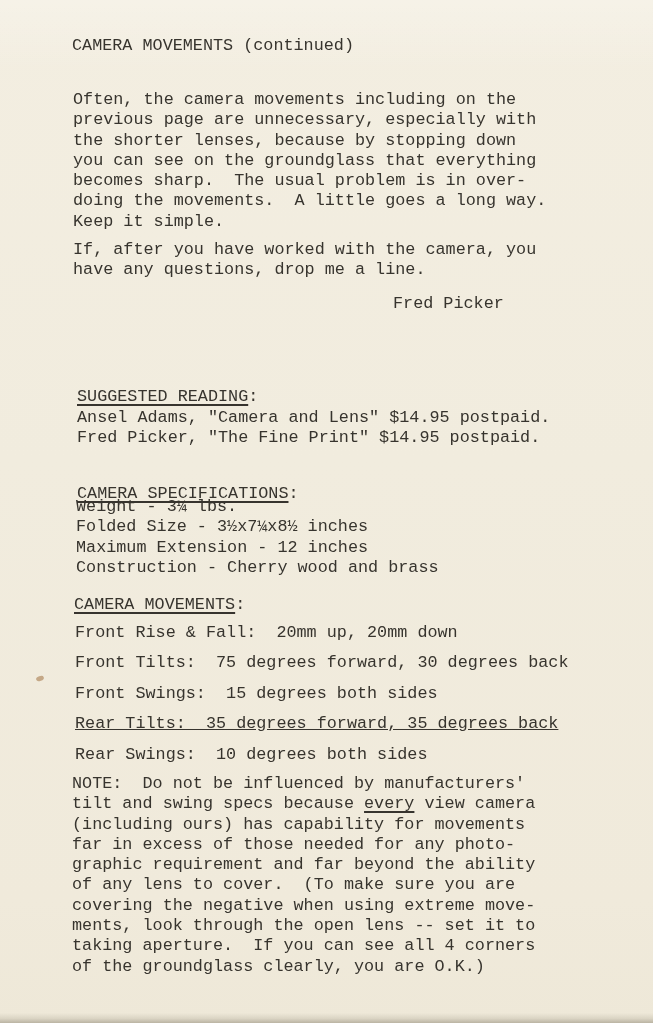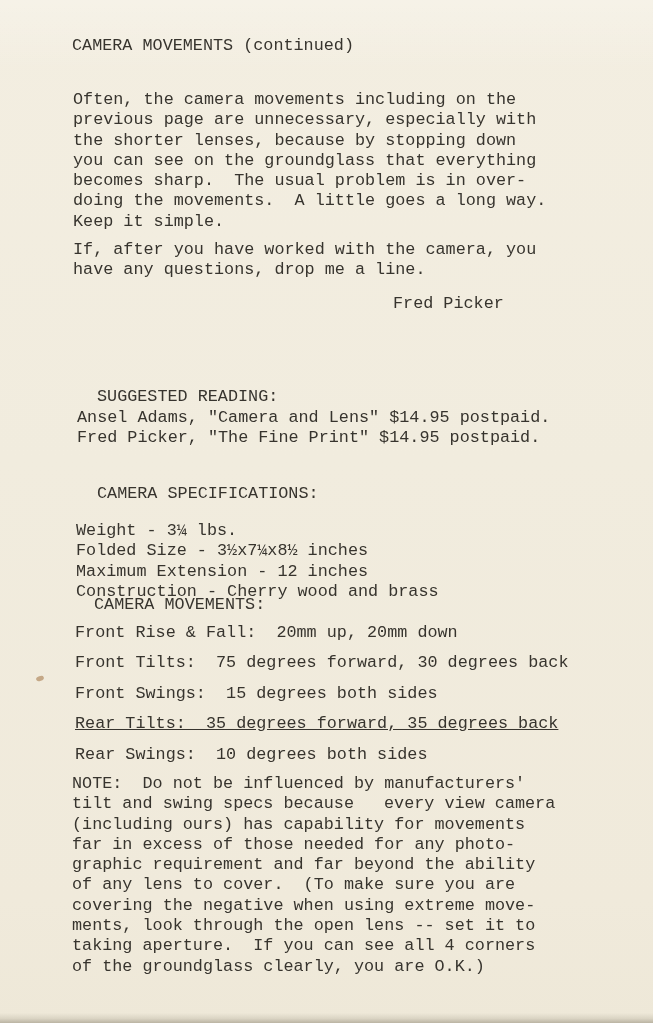--- a/index.html
+++ b/index.html
@@ -18,23 +18,23 @@
     position: absolute;
     white-space: pre-wrap;
     letter-spacing: 0;
   }
   .title-block {
     left: 72px;
     top: 36px;
     width: 510px;
   }
   .u {
+    text-decoration: underline;
     text-underline-offset: 3px;
     text-decoration-thickness: 1.6px;
-    margin-left: 20px;
   }
   .movement-item { left: 75px; margin-top: 8px; }
   .paper-speck {
     position: absolute;
     left: 36px;
     top: 676px;
     width: 8px;
     height: 5px;
     background: #b5916a;
     border-radius: 50%;
@@ -81,21 +81,21 @@
 
   <div class="block" style="left:393px; top:294px;text-align:center;">Fred Picker</div>
 
   <div class="block" style="left:77px; top:387px;"><span class="u">SUGGESTED READING</span><span>:</span></div>
 
   <div class="block" style="left:77px; top:408px;">Ansel Adams, "Camera and Lens" $14.95 postpaid.
 Fred Picker, "The Fine Print" $14.95 postpaid.</div>
 
   <div class="block" style="left:77px; top:484px;"><span class="u">CAMERA SPECIFICATIONS</span><span>:</span></div>
 
-  <div class="block" style="left:76px; top:521px;">Weight - 3¼ lbs.
+  <div class="block" style="left:76px; top:497px;">Weight - 3¼ lbs.
 Folded Size - 3½x7¼x8½ inches
 Maximum Extension - 12 inches
 Construction - Cherry wood and brass</div>
 
   <div class="block" style="left:74px; top:595px;"><span class="u">CAMERA MOVEMENTS</span><span>:</span></div>
 
   <div class="block movement-item" style="top:615px;">Front Rise &amp; Fall:  20mm up, 20mm down</div>
 
   <div class="block movement-item" style="top:645px;">Front Tilts:  75 degrees forward, 30 degrees back</div>
 

